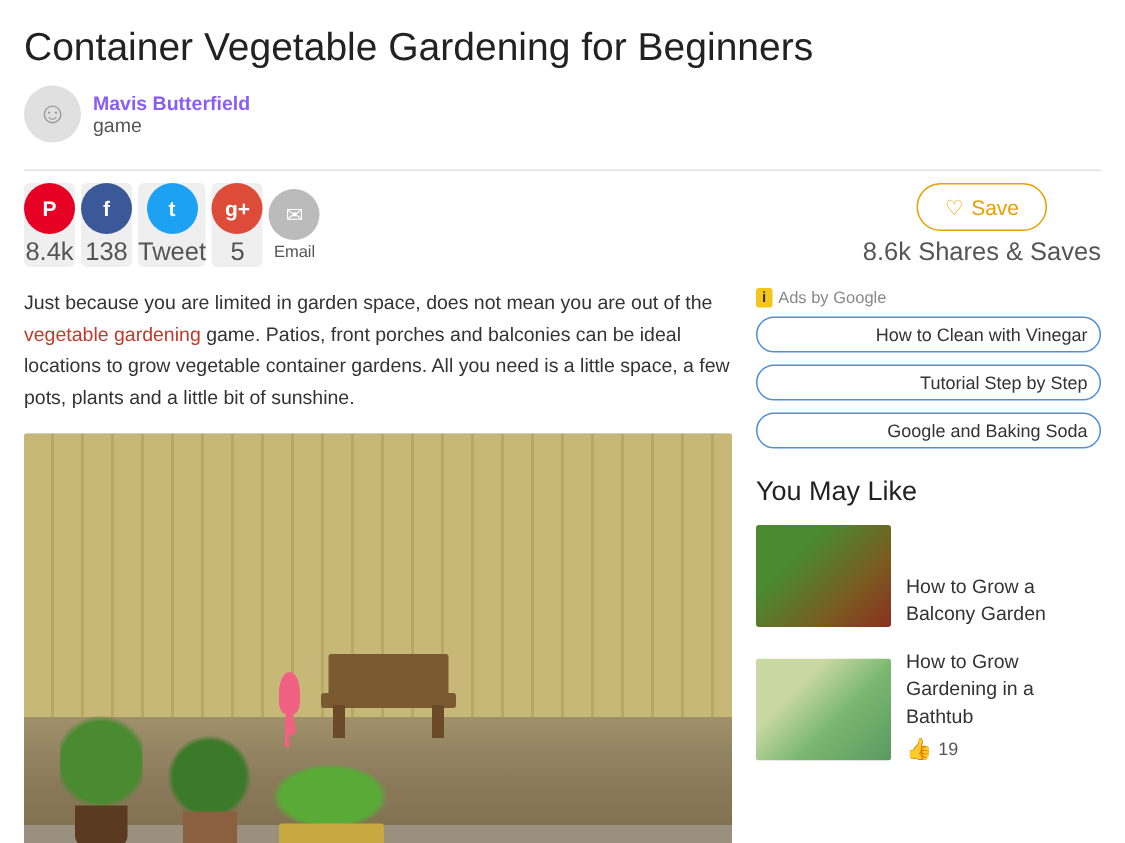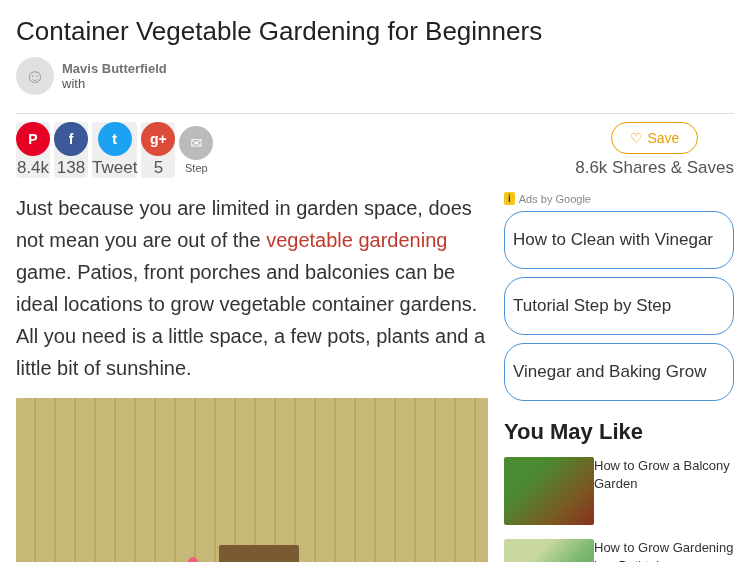--- a/index.html
+++ b/index.html
@@ -5,21 +5,21 @@
     * { box-sizing: border-box; margin: 0; padding: 0; }
     body { font-family: Arial, sans-serif; font-size: 14px; color: #333; background: #fff; width: 750px; }
 
     .page-wrapper { display: flex; flex-direction: column; padding: 16px 16px 0 16px; }
 
     .article-title { font-size: 26px; font-weight: normal; color: #222; margin-bottom: 10px; line-height: 1.2; }
 
     .author-row { display: flex; align-items: center; margin-bottom: 10px; }
     .avatar { width: 38px; height: 38px; border-radius: 50%; background: #e0e0e0; display: flex; align-items: center; justify-content: center; margin-right: 8px; font-size: 20px; color: #999; }
     .author-info { font-size: 13px; color: #555; }
-    .author-info .author-name { font-weight: bold; color: #737373; }
+    .author-info .author-name { font-weight: bold; color: #8b5cf6; }
 
     .divider { border: none; border-top: 1px solid #e0e0e0; margin: 8px 0; }
 
     .social-save-row { display: flex; align-items: center; justify-content: space-between; margin-bottom: 14px; }
     .social-buttons { display: flex; align-items: center; gap: 4px; }
     .social-btn { display: flex; flex-direction: column; align-items: center; justify-content: center; border: none; cursor: pointer; border-radius: 4px; }
     .social-btn .icon-circle { width: 34px; height: 34px; border-radius: 50%; display: flex; align-items: center; justify-content: center; color: #fff; font-size: 14px; font-weight: bold; }
     .social-btn .count { font-size: 17px; color: #555; margin-top: 2px; }
     .pinterest .icon-circle { background: #e60023; }
     .facebook .icon-circle { background: #3b5998; }
@@ -31,21 +31,21 @@
 
     .save-btn { border: 1.5px solid #e8a000; border-radius: 20px; padding: 7px 18px; background: #fff; color: #e8a000; font-size: 14px; cursor: pointer; display: flex; align-items: center; gap: 5px; white-space: nowrap; }
     .save-btn .heart { color: #e8a000; font-size: 14px; }
     .save-btn-wrapper { display: flex; flex-direction: column; align-items: center; }
     .save-count { font-size: 17px; color: #555; margin-top: 4px; }
 
     .content-row { display: flex; gap: 16px; }
     .main-content { flex: 1; min-width: 0; }
     .sidebar { width: 230px; flex-shrink: 0; }
 
-    .article-text { font-size: 20px; line-height: 1.6; color: #333; margin-bottom: 14px; }
+    .article-text { font-size: 13px; line-height: 1.6; color: #333; margin-bottom: 14px; }
     .article-text .link { color: #c0392b; text-decoration: none; }
 
     .article-image { width: 100%; max-width: 480px; height: 290px; background: #b5b5a0; border-radius: 2px; overflow: hidden; position: relative; margin-bottom: 6px; }
     
     .garden-scene { width: 100%; height: 100%; position: relative; background: linear-gradient(to bottom, #d4c9a0 0%, #c4b888 40%, #8a7a5a 80%, #7a6a4a 100%); }
     .garden-wall { position: absolute; top: 0; left: 0; right: 0; height: 65%; background: repeating-linear-gradient(90deg, #c8b878 0px, #c8b878 18px, #b8a868 18px, #b8a868 20px); }
     .garden-bench { position: absolute; bottom: 30%; left: 42%; width: 90px; height: 55px; }
     .bench-seat { position: absolute; bottom: 20px; left: 0; width: 90px; height: 10px; background: #7a5a30; border-radius: 2px; }
     .bench-back { position: absolute; bottom: 28px; left: 5px; width: 80px; height: 28px; background: #7a5a30; border-radius: 2px; }
     .bench-leg1 { position: absolute; bottom: 0; left: 8px; width: 8px; height: 22px; background: #6a4a28; }
@@ -61,25 +61,25 @@
     .pot2 { position: absolute; bottom: 0; left: 12px; width: 36px; height: 30px; background: #8a6040; border-radius: 0 0 8px 8px; }
     .leaves2 { position: absolute; bottom: 24px; left: 2px; width: 55px; height: 58px; background: radial-gradient(circle, #3a7a28 60%, transparent 70%); }
     .plant3 { position: absolute; bottom: 3%; left: 35%; width: 80px; height: 60px; }
     .box3 { position: absolute; bottom: 0; left: 5px; width: 70px; height: 22px; background: #c8a840; border-radius: 2px; }
     .leaves3 { position: absolute; bottom: 18px; left: 0; width: 78px; height: 44px; background: radial-gradient(ellipse, #5aaa38 60%, transparent 70%); }
     .ground { position: absolute; bottom: 0; left: 0; right: 0; height: 10%; background: #9a9080; }
 
     
     .ads-label { display: flex; align-items: center; gap: 4px; font-size: 11px; color: #888; margin-bottom: 6px; }
     .ads-label .ads-badge { background: #f5c518; color: #333; font-size: 10px; padding: 1px 4px; border-radius: 2px; font-weight: bold; }
-    .ad-button { display: block; width: 100%; border: 1.5px solid #4a90d9; border-radius: 20px; padding: 18px 8px; background: #fff; color: #333; font-size: 17px; cursor: pointer; text-align: left; margin-bottom: 8px; }
+    .ad-button { display: block; width: 100%; border: 1.5px solid #4a90d9; border-radius: 20px; padding: 4px 8px; background: #fff; color: #333; font-size: 12px; cursor: pointer; text-align: right; margin-bottom: 8px; }
 
     .you-may-like { margin-top: 18px; }
-    .you-may-like-title { font-size: 22px; font-weight: bold; color: #222; margin-bottom: 12px; }
-    .related-item { display: flex; margin-bottom: 14px; align-items: flex-start; }
+    .you-may-like-title { font-size: 18px; font-weight: normal; color: #222; margin-bottom: 12px; }
+    .related-item { display: flex; gap: 10px; margin-bottom: 14px; align-items: flex-end; }
     .related-thumb { width: 90px; height: 68px; flex-shrink: 0; border-radius: 2px; overflow: hidden; }
     .thumb-garden { background: linear-gradient(135deg, #4a8a30 30%, #7a5a20 70%, #8a3020 100%); width: 100%; height: 100%; }
     .thumb-bathtub { background: linear-gradient(135deg, #c8d8a0 30%, #7ab870 60%, #5a9860 100%); width: 100%; height: 100%; }
     .related-text { flex: 1; }
     .related-title { font-size: 13px; color: #333; font-weight: normal; line-height: 1.4; }
     .related-likes { display: flex; align-items: center; gap: 4px; font-size: 12px; color: #555; margin-top: 4px; }
     .thumb-icon { font-size: 14px; }
   </style>
 </head>
 <body>
@@ -87,21 +87,21 @@
 <div class="page-wrapper">
 
   <h1 class="article-title">Container Vegetable Gardening for Beginners</h1>
 
   <div class="author-row">
     <div class="avatar">
       <span>☺</span>
     </div>
     <div class="author-info">
       <div class="author-name">Mavis Butterfield</div>
-      <div>with</div>
+      <div>game</div>
     </div>
   </div>
 
   <hr class="divider">
 
   <div class="social-save-row">
     <div class="social-buttons">
 
       <button class="social-btn pinterest">
         <div class="icon-circle">P</div>
@@ -118,21 +118,21 @@
         <span class="count">Tweet</span>
       </button>
 
       <button class="social-btn googleplus">
         <div class="icon-circle">g+</div>
         <span class="count">5</span>
       </button>
 
       <div class="email-btn">
         <div class="icon-circle">✉</div>
-        <span class="count">Step</span>
+        <span class="count">Email</span>
       </div>
     </div>
 
     <div class="save-btn-wrapper">
       <button class="save-btn">
         <span class="heart">♡</span>
         <span>Save</span>
       </button>
       <span class="save-count">8.6k Shares &amp; Saves</span>
     </div>
@@ -181,21 +181,21 @@
     </div>
 
     <div class="sidebar">
 
       <div class="ads-label">
         <span class="ads-badge">i</span>
         <span>Ads by Google</span>
       </div>
       <button class="ad-button">How to Clean with Vinegar</button>
       <button class="ad-button">Tutorial Step by Step</button>
-      <button class="ad-button">Vinegar and Baking Grow</button>
+      <button class="ad-button">Google and Baking Soda</button>
 
       <div class="you-may-like">
         <div class="you-may-like-title">You May Like</div>
 
         <div class="related-item">
           <div class="related-thumb">
             <div class="thumb-garden"></div>
           </div>
           <div class="related-text">
             <div class="related-title">How to Grow a Balcony Garden</div>

